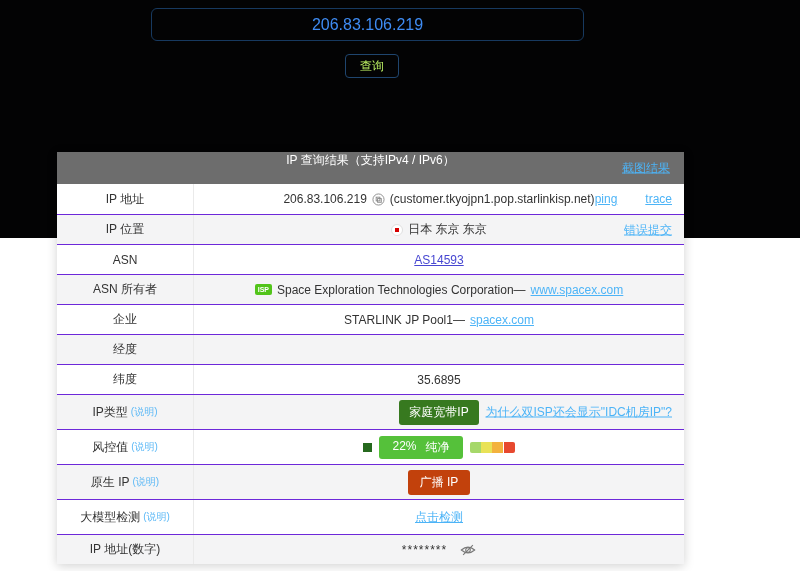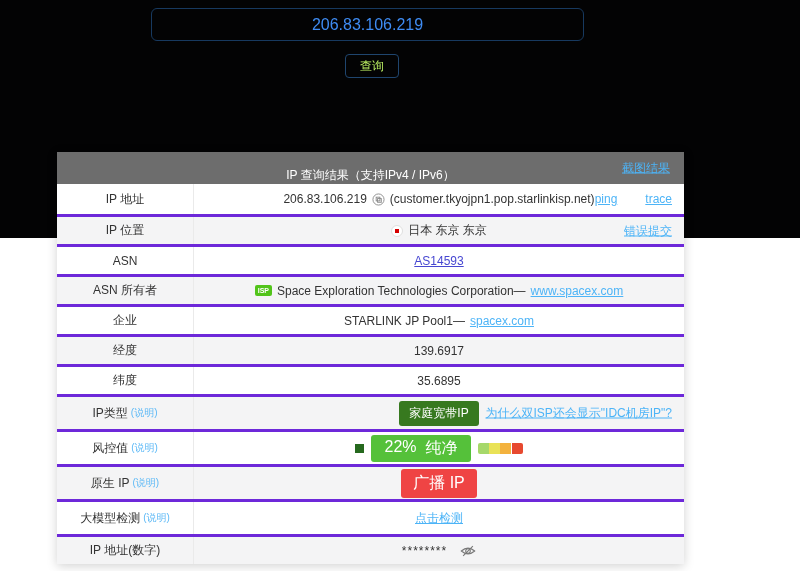--- a/index.html
+++ b/index.html
@@ -12,47 +12,47 @@
     background:transparent; border:1px solid #17395f; border-radius:6px;
     color:#3f8cf3; font-size:16px; text-align:center; outline:none;
     font-family:"Liberation Sans", sans-serif; }
   .query-btn { position:absolute; left:345px; top:54px; width:54px; height:24px;
     background:transparent; border:1px solid #1f456e; border-radius:4px;
     color:#bef264; font-size:12px; cursor:pointer; font-family:"Liberation Sans", sans-serif; }
 
   .card { position:absolute; left:57px; top:152px; width:627px; background:#fff;
     box-shadow:0 2px 10px rgba(0,0,0,.18); }
   .card-header { height:32px; background:#6d6d6d; color:#fff; font-size:12px;
-    display:flex; align-items:flex-end; justify-content:center; position:relative; }
+    display:flex; align-items:flex-start; justify-content:center; position:relative; }
   .screenshot-link { position:absolute; right:14px; top:50%; transform:translateY(-50%);
     color:#4db4f7; text-decoration:underline; cursor:pointer; font-size:12px; }
 
-  .row { display:flex; align-items:stretch; border-top:3px solid #6d28d9; background:#fff; }
+  .row { display:flex; align-items:stretch; border-top:1px solid #6d28d9; background:#fff; }
   .row.alt { background:#f4f4f5; }
   .row.h30 { height:30px; } .row.h35 { height:35px; }
   .label-cell { flex:0 0 137px; display:flex; align-items:center; justify-content:center;
     gap:3px; font-size:12px; color:#333; border-right:1px solid #eaeaea; }
   .note { font-size:10px; color:#5bb8f6; cursor:pointer; text-decoration:none; }
   .value-cell { flex:1; position:relative; display:flex; align-items:center;
     justify-content:center; gap:5px; font-size:12px; color:#333; }
   .right-links { position:absolute; right:12px; top:50%; transform:translateY(-50%);
     display:flex; gap:28px; font-size:12px; white-space:nowrap; }
   a.blue { color:#4db4f7; text-decoration:underline; cursor:pointer; }
   a.asn-link { color:#4747d1; text-decoration:underline; cursor:pointer; }
 
   .flag-jp { width:12px; height:12px; border-radius:50%; border:1px solid #e0e0e0;
     background:radial-gradient(circle at 50% 50%, #d60000 0 30%, #fff 31%); display:inline-block; }
   .isp-badge { background:#52c41a; color:#fff; font-size:7px; font-weight:bold;
     padding:2px 3px; border-radius:2px; line-height:1; display:inline-block; }
   .badge-green-dark { background:#37791f; color:#fff; font-size:12px; padding:4px 10px;
     border-radius:3px; }
-  .badge-orange { background:#ef4444; color:#fff; font-size:16px; padding:4px 12px;
+  .badge-orange { background:#c2410c; color:#fff; font-size:12px; padding:4px 12px;
     border-radius:3px; }
   .risk-square { width:9px; height:9px; background:#26691e; display:inline-block; }
-  .risk-badge { background:#55c13a; color:#fff; font-size:16px; padding:3px 13px;
+  .risk-badge { background:#55c13a; color:#fff; font-size:12px; padding:3px 13px;
     border-radius:3px; display:inline-flex; gap:9px; margin:0 2px; }
   .risk-scale { display:inline-flex; }
   .risk-scale span { width:11px; height:11px; display:inline-block; }
   .seg1 { background:#a6d86a; border-radius:2px 0 0 2px; }
   .seg2 { background:#e9e257; }
   .seg3 { background:#f3b23e; }
   .seg4 { background:#e7492f; border-radius:0 2px 2px 0; margin-left:1px; }
   .masked { letter-spacing:1px; color:#333; }
   .icon-btn { cursor:pointer; display:inline-flex; align-items:center; }
 </style>
@@ -134,23 +134,20 @@
       <div class="value-cell">
         <span>STARLINK JP Pool1—</span>
         <a class="blue">spacex.com</a>
       </div>
     </div>
 
     <div class="row h30 alt">
       <div class="label-cell">
         <span>经度</span>
       </div>
-      <div class="value-cell">
-        <span>139.6917</span>
-      </div>
     </div>
 
     <div class="row h30">
       <div class="label-cell">
         <span>纬度</span>
       </div>
       <div class="value-cell">
         <span>35.6895</span>
       </div>
     </div>

